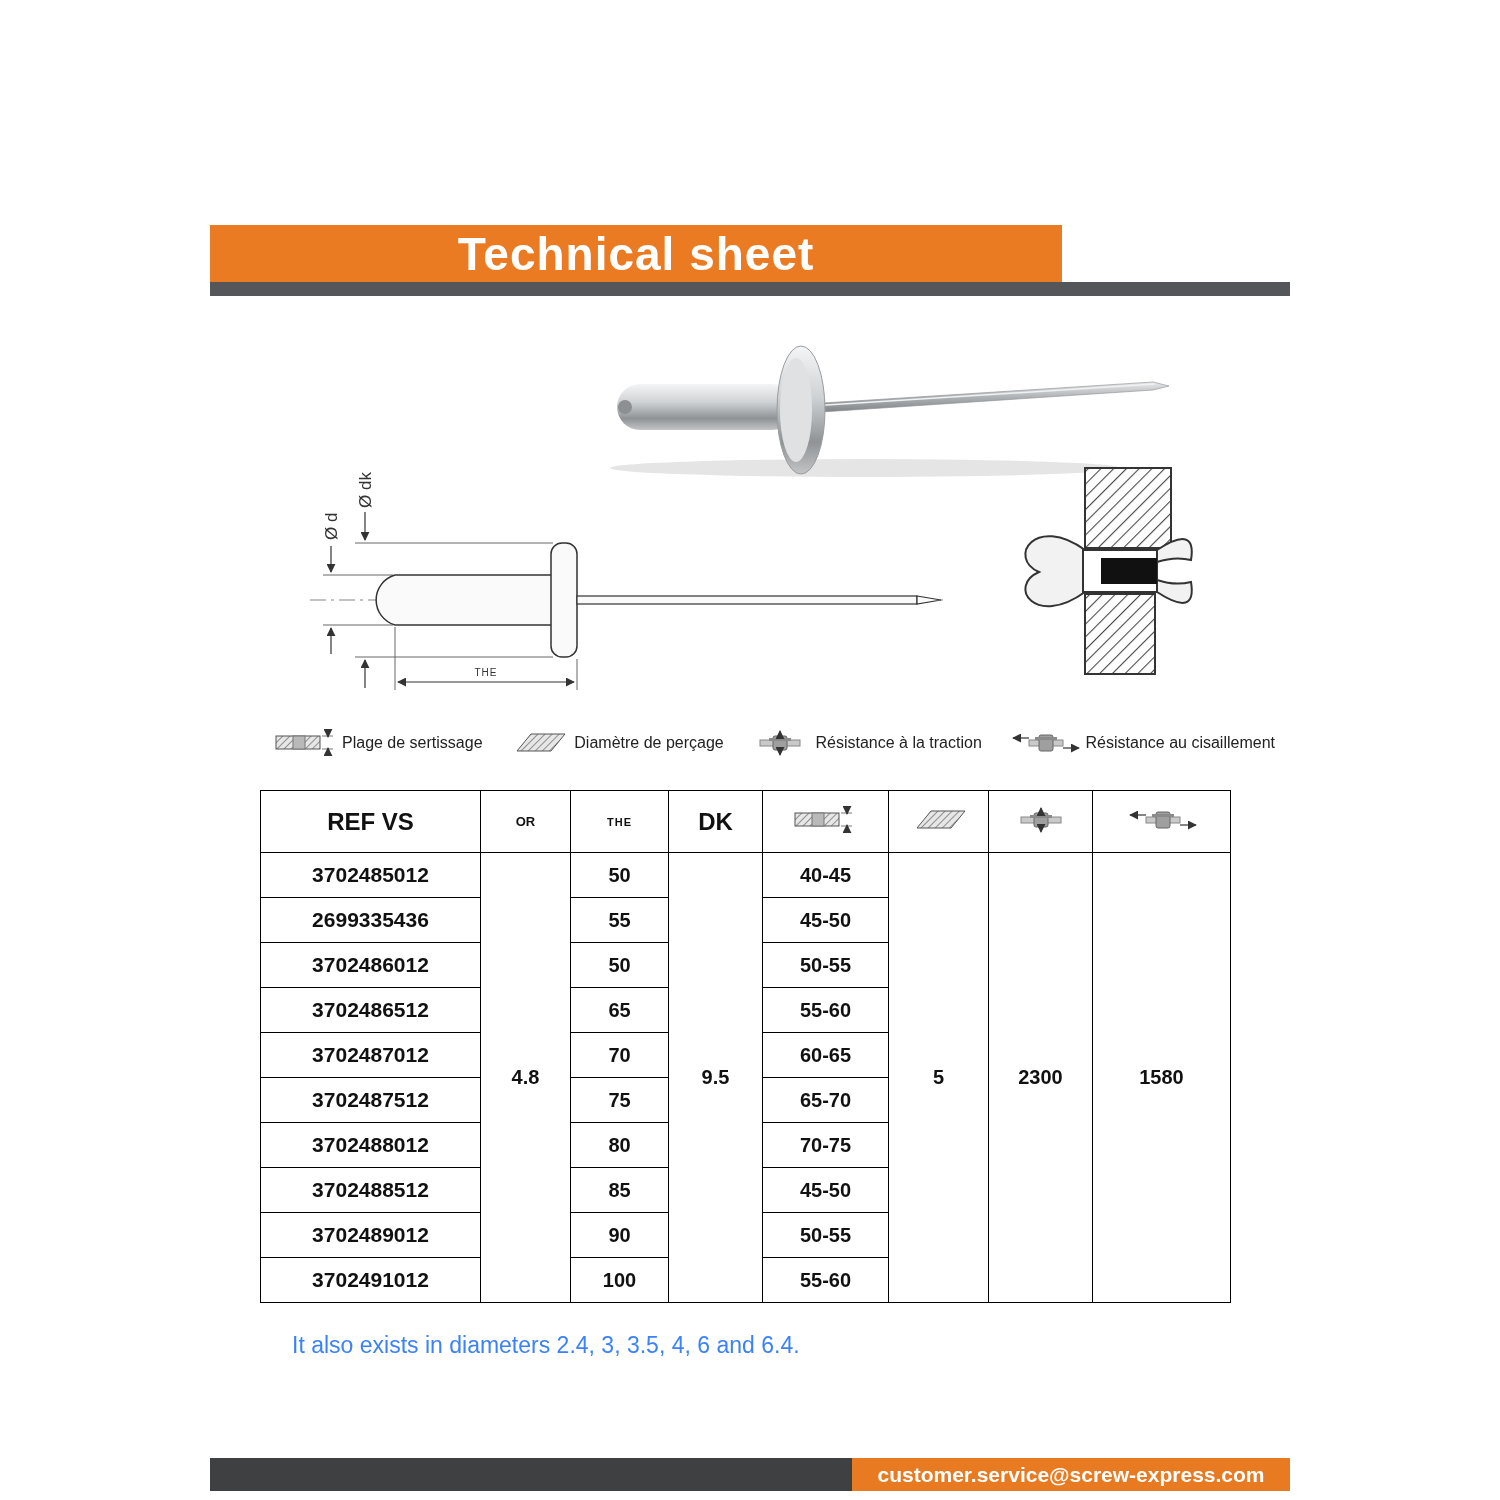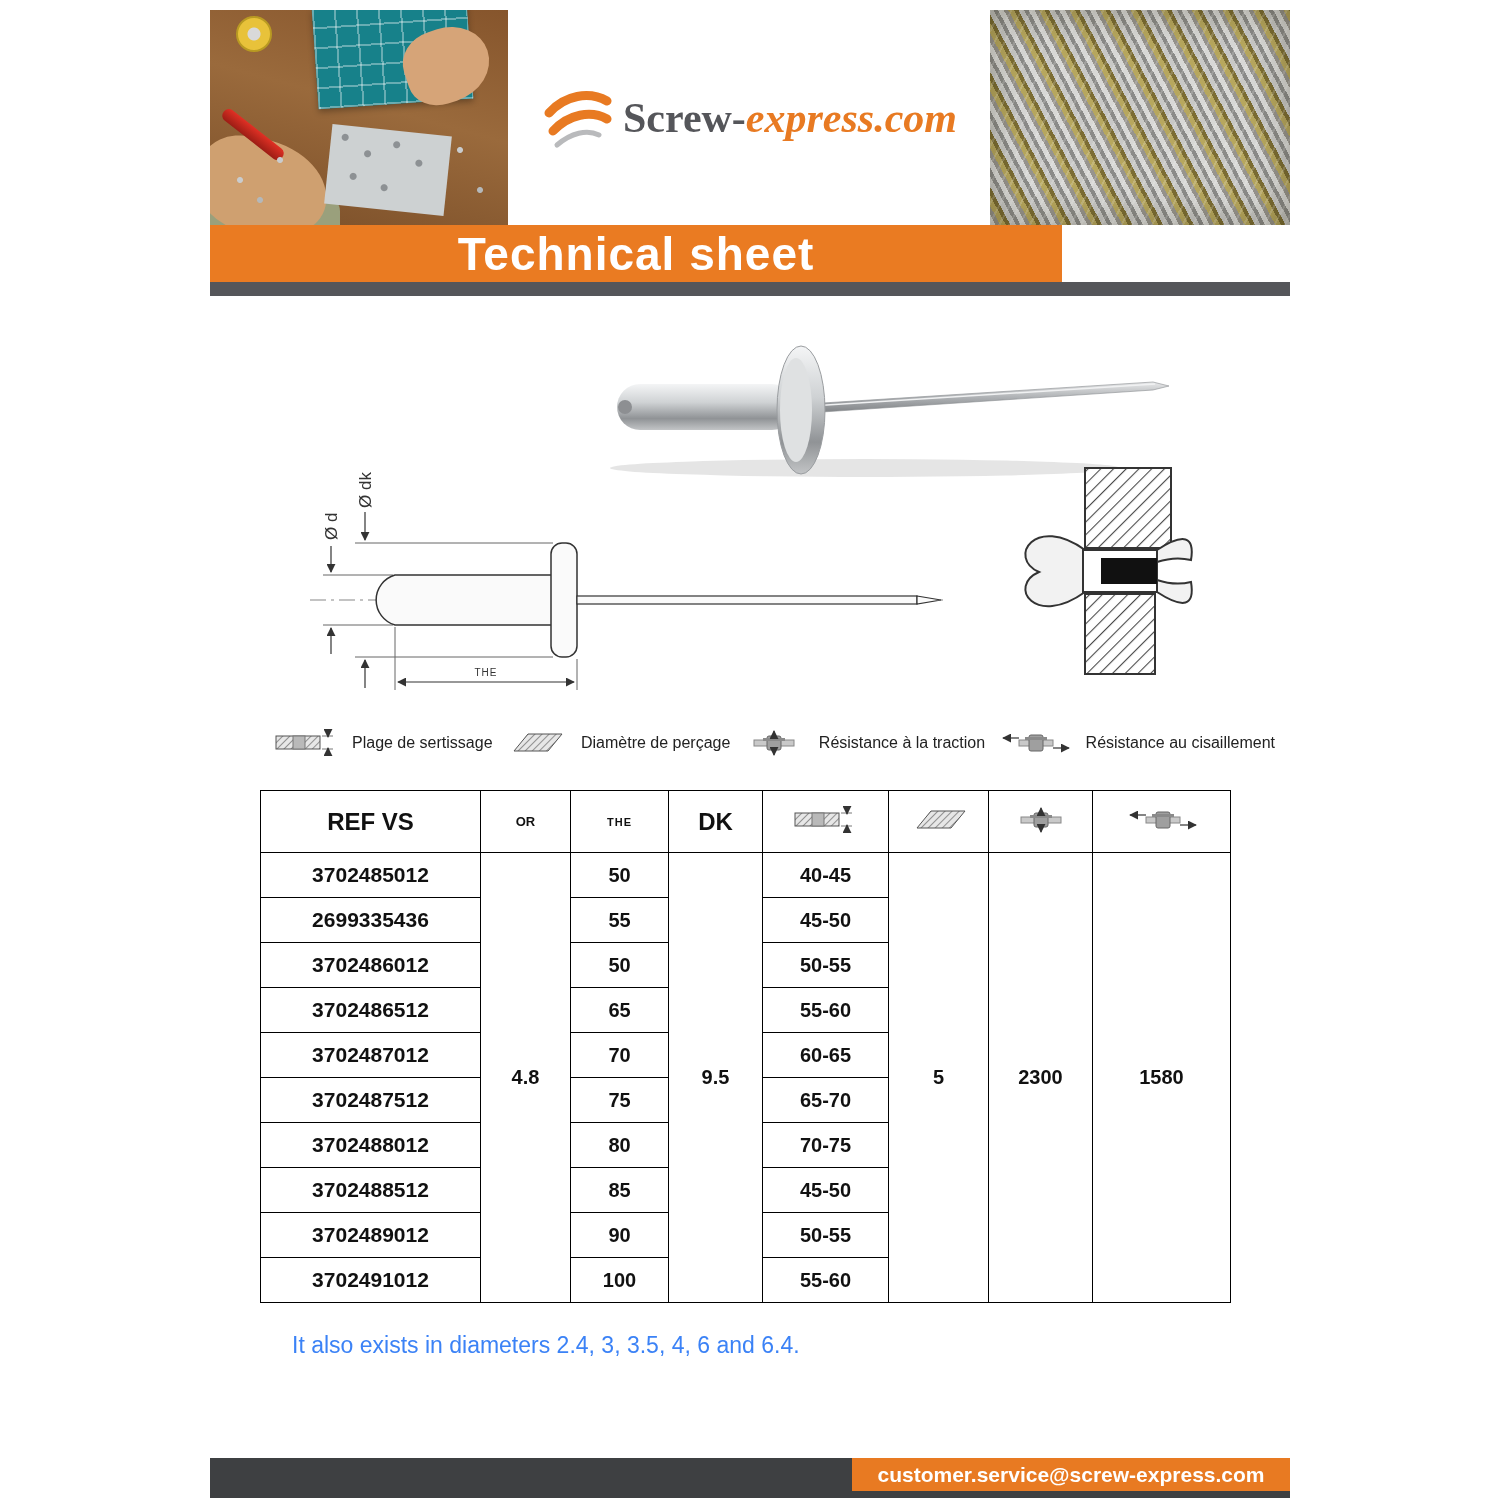--- a/index.html
+++ b/index.html
@@ -52,37 +52,37 @@
 
   
   .rivet-photo { position:absolute; left:555px; top:300px; }
   .diagram { position:absolute; left:285px; top:450px; }
   .cross-section { position:absolute; left:1005px; top:462px; }
   .dim-text { font-family:"Liberation Sans", sans-serif; font-size:17px; fill:#333; }
   .dim-text-small { font-family:"Liberation Sans", sans-serif; font-size:10px; fill:#333; letter-spacing:1px; }
 
   
   .legend { position:absolute; left:275px; top:728px; width:1000px; display:flex; justify-content:space-between; align-items:center; }
-  .legend-item { display:flex; align-items:center; gap:13px; }
+  .legend-item { display:flex; align-items:center; gap:3px; }
   .legend-item span { font-size:16px; color:#222; }
 
   
   .spec-table { position:absolute; left:260px; top:790px; border-collapse:collapse; table-layout:fixed; background:#fff; }
   .spec-table th, .spec-table td { border:1px solid #000; text-align:center; vertical-align:middle; font-weight:bold; color:#111; padding:0; }
   .spec-table thead tr { height:62px;margin-top:44px; }
   .spec-table tbody tr { height:45px;padding-left:16px; }
   .h-ref, .h-dk { font-size:24px; }
   .h-or { font-size:13px; }
   .h-the { font-size:11px; letter-spacing:1px; }
   .spec-table td { font-size:20px; }
   .spec-table td.c-ref { font-size:21px; }
 
   
   .note { position:absolute; left:292px; top:1332px; font-size:23px; color:#3b82f6; }
-  .footer { position:absolute; left:210px; top:1458px; width:1080px; height:40px; background:#3e4042; }
+  .footer { position:absolute; left:210px; top:1458px; width:1080px; height:33px; background:#3e4042; }
   .footer-orange { position:absolute; right:0; top:0; width:438px; height:33px; background:#e87a22; display:flex; align-items:center; justify-content:center; }
   .footer-orange span { color:#fff; font-weight:bold; font-size:21px; }
 
   .defs-svg { position:absolute; width:0; height:0; }
 </style>
 </head>
 <body>
 
 <div class="page">
 
@@ -106,45 +106,20 @@
         <stop offset="1" stop-color="#c2c4c6"></stop>
       </linearGradient>
       <linearGradient id="rodG" x1="0" y1="0" x2="0" y2="1">
         <stop offset="0" stop-color="#e9eaeb"></stop>
         <stop offset="0.5" stop-color="#aeb1b4"></stop>
         <stop offset="1" stop-color="#7e8184"></stop>
       </linearGradient>
     </defs>
   </svg>
 
-  <div class="header">
-    <div class="photo photo-left">
-      <div class="teal-box"></div>
-      <div class="sleeve"></div>
-      <div class="arm-1"></div>
-      <div class="hand-1"></div>
-      <div class="tray-gray"></div>
-      <div class="screwdriver"></div>
-      <div class="tape-measure"></div>
-      <div class="scatter"></div>
-    </div>
-
-    <div class="logo">
-      <svg width="72" height="66" viewBox="0 0 72 66">
-        <path d="M8 28 C 24 10, 48 6, 66 16" stroke="#e87a22" stroke-width="9" fill="none" stroke-linecap="round"></path>
-        <path d="M12 46 C 28 29, 50 25, 66 34" stroke="#e87a22" stroke-width="9" fill="none" stroke-linecap="round"></path>
-        <path d="M16 60 C 30 48, 46 44, 58 50" stroke="#b9babc" stroke-width="5" fill="none" stroke-linecap="round"></path>
-      </svg>
-      <div class="logo-text">
-        <span class="lt1">Screw-</span><span class="lt2">express.com</span>
-      </div>
-    </div>
-
-    <div class="photo photo-right"></div>
-  </div>
 
   <div class="banner">Technical sheet</div>
   <div class="banner-strip"></div>
 
   <svg class="rivet-photo" width="640" height="185" viewBox="0 0 640 185">
     <ellipse cx="310" cy="168" rx="255" ry="9" fill="rgba(0,0,0,0.10)"></ellipse>
     <polygon points="252,104 598,82 614,86 598,90 252,113" fill="url(#rodG)" stroke="#8a8d90" stroke-width="0.6"></polygon>
     <line x1="256" y1="106" x2="600" y2="84" stroke="#f0f1f2" stroke-width="1.5"></line>
     <rect x="62" y="84" width="178" height="46" rx="23" fill="url(#metalV)"></rect>
     <circle cx="70" cy="107" r="7" fill="#8d8f92"></circle>

